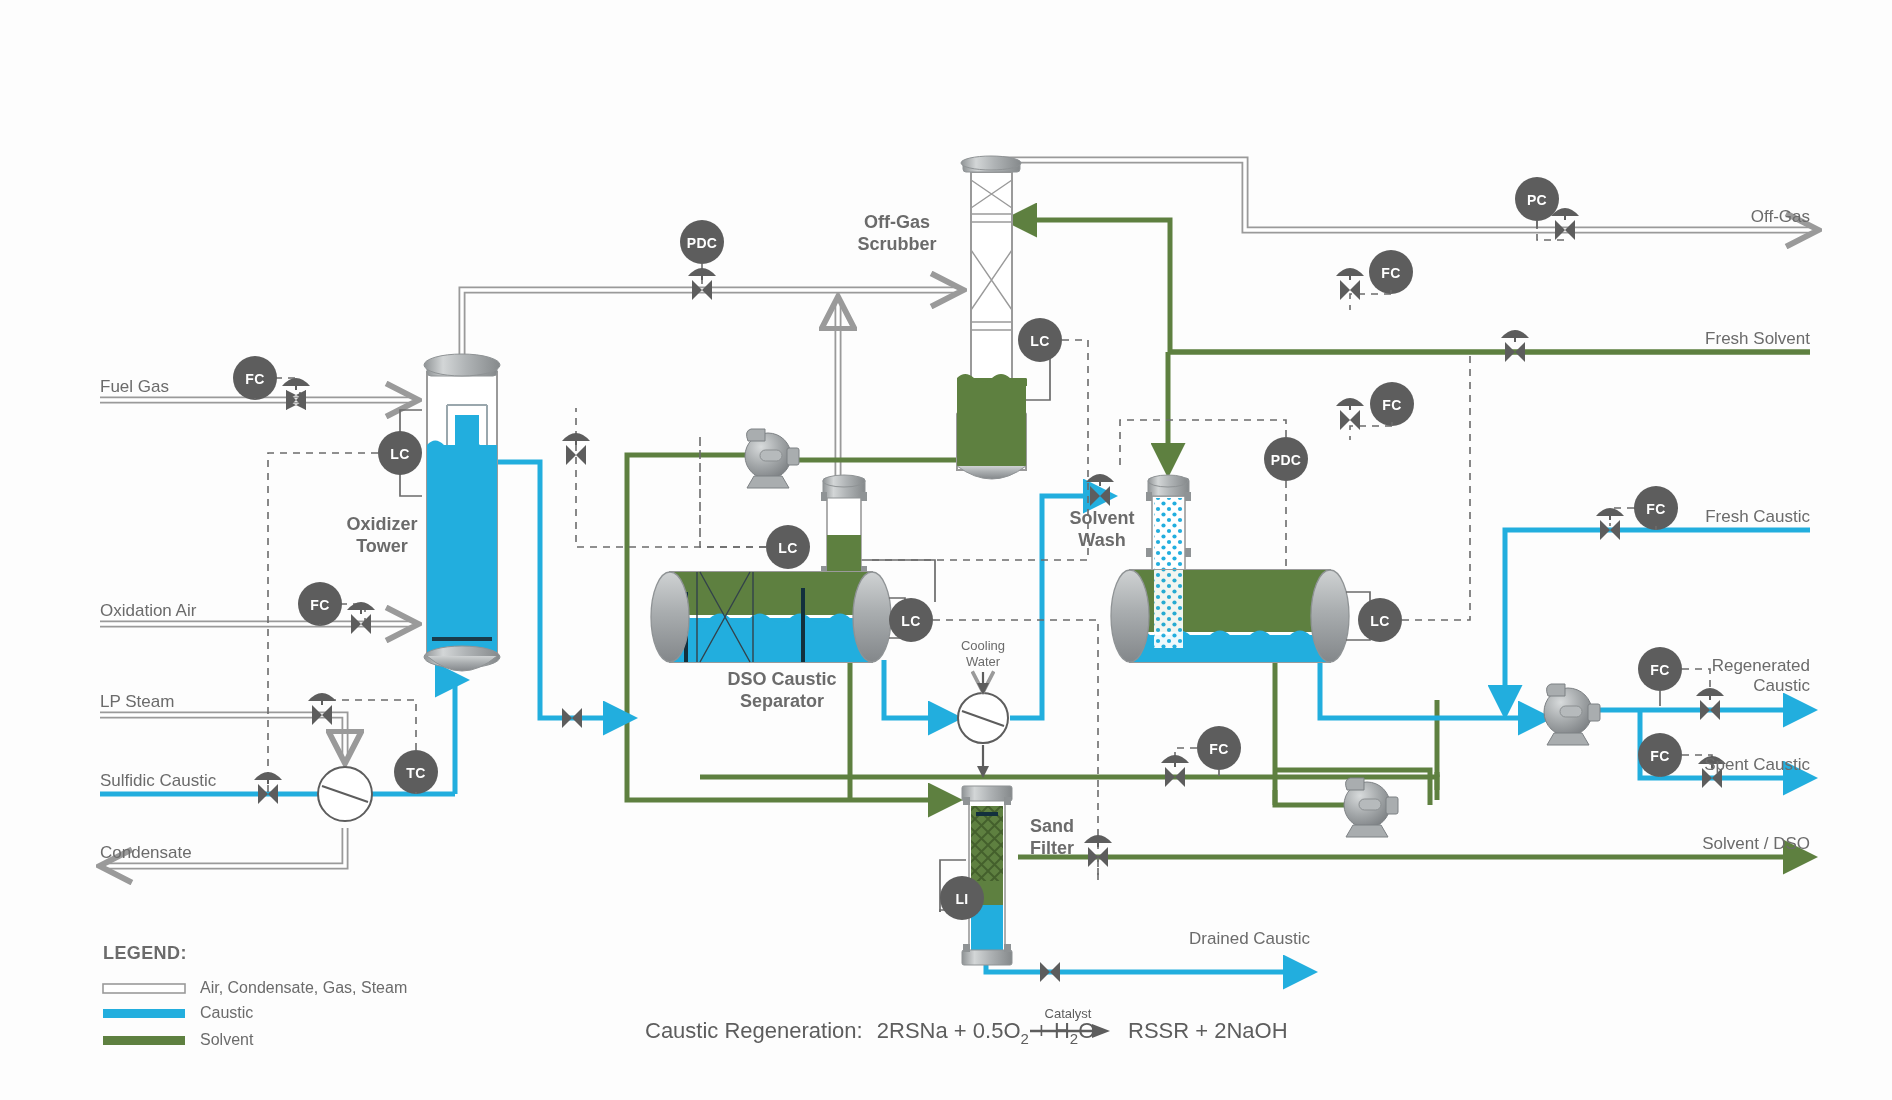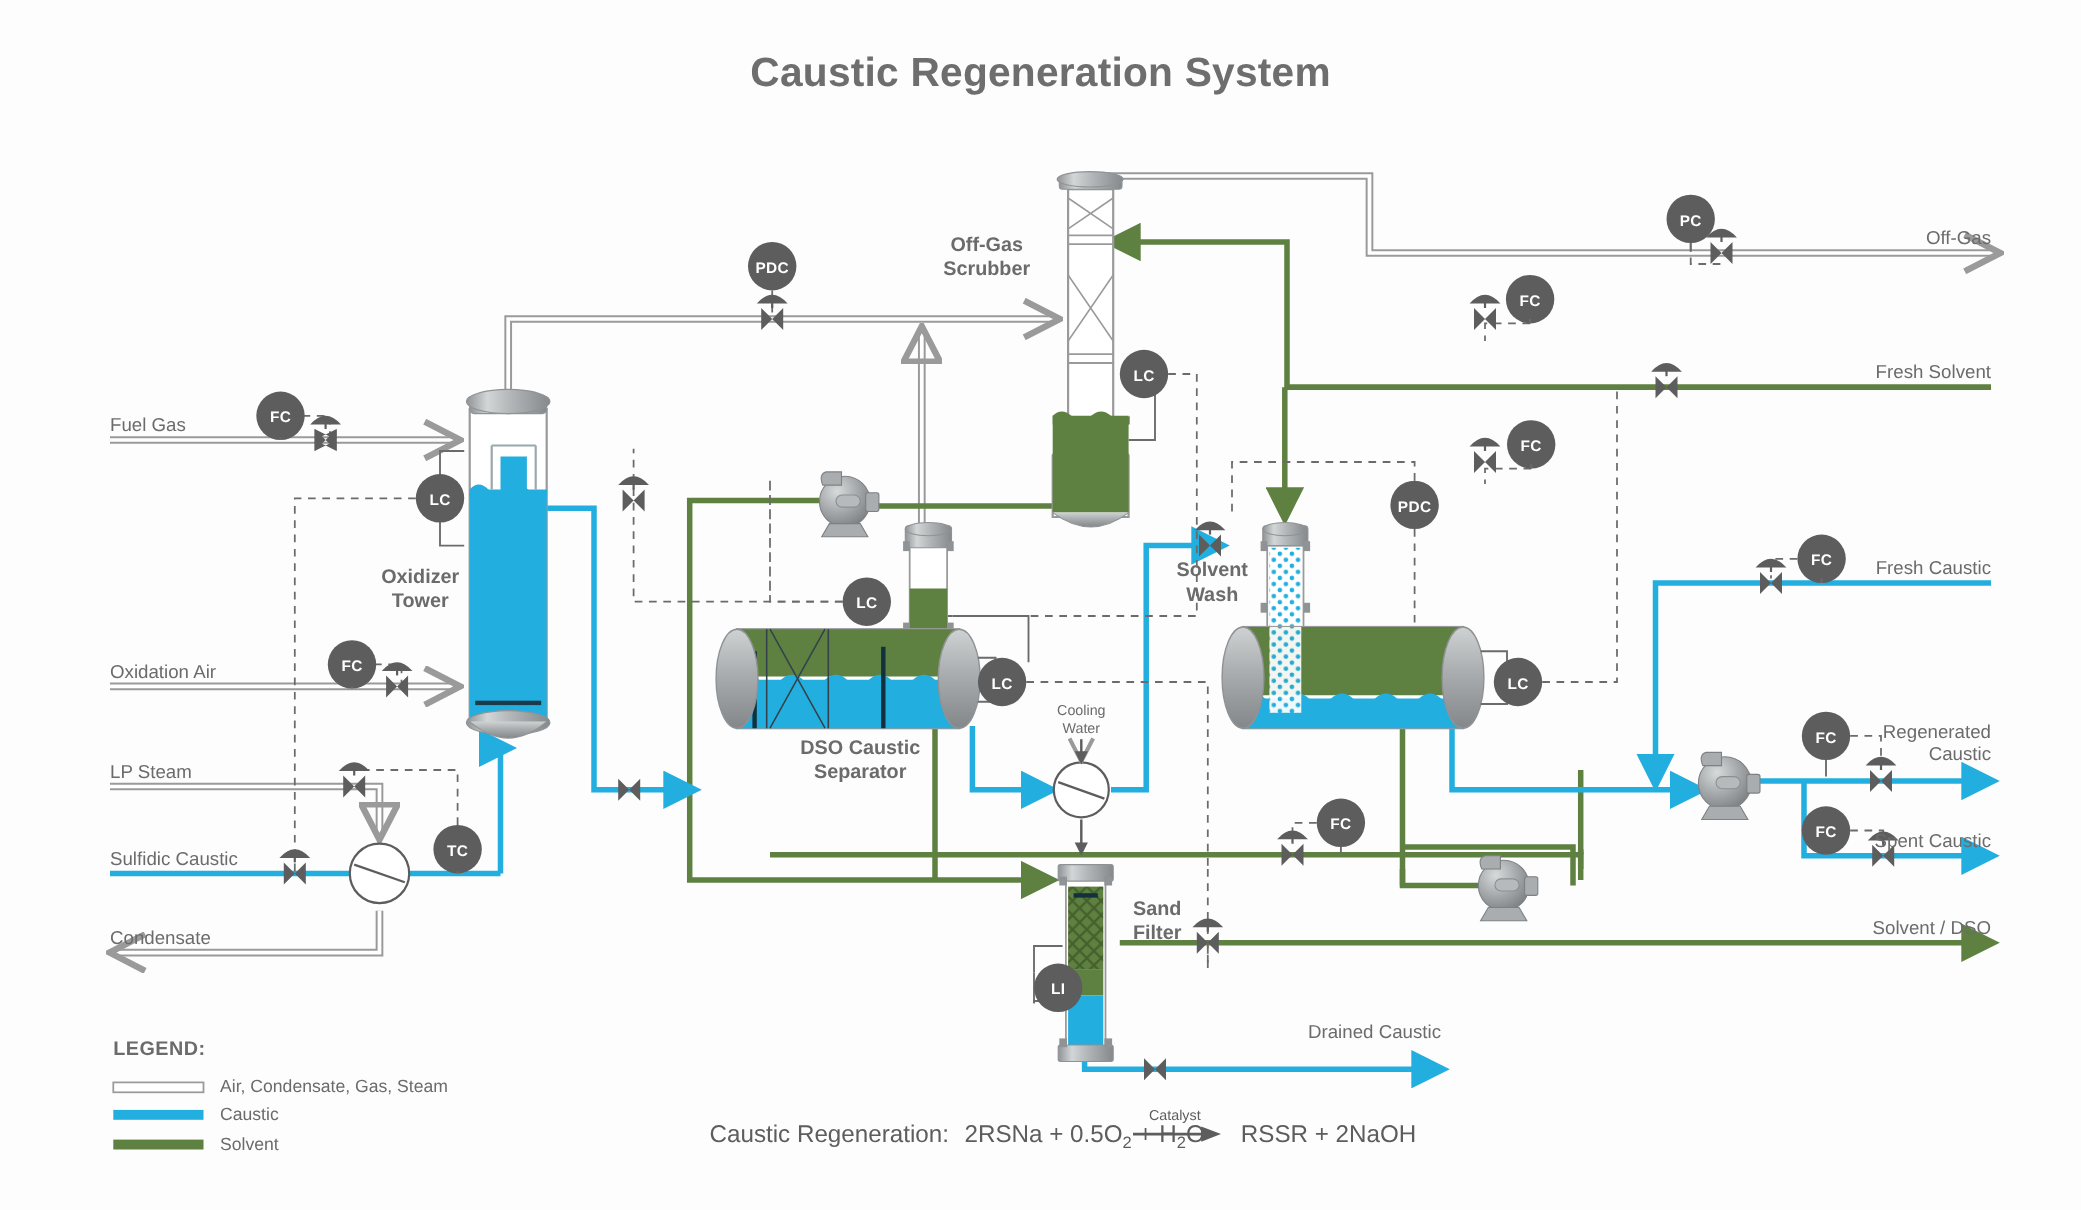--- a/index.html
+++ b/index.html
@@ -38,21 +38,20 @@
   .vesselfill-c{fill:#22aede;}
   .vesselfill-g{fill:#5e8040;}
   .inst{fill:#5d5d5d;}
   .valvebody{fill:#5d5d5d;}
 </style>
 </head>
 <body>
 
 <div id="stage">
 
-  <div class="ttl">Caustic Regeneration System</div>
 
   <svg id="pfd" viewBox="0 0 1892 1100">
     <defs>
       <linearGradient id="metal" x1="0" y1="0" x2="1" y2="0">
         <stop offset="0%" stop-color="#8f9395"></stop>
         <stop offset="25%" stop-color="#d3d6d7"></stop>
         <stop offset="55%" stop-color="#b0b4b6"></stop>
         <stop offset="100%" stop-color="#85898b"></stop>
       </linearGradient>
       <linearGradient id="metalv" x1="0" y1="0" x2="0" y2="1">

